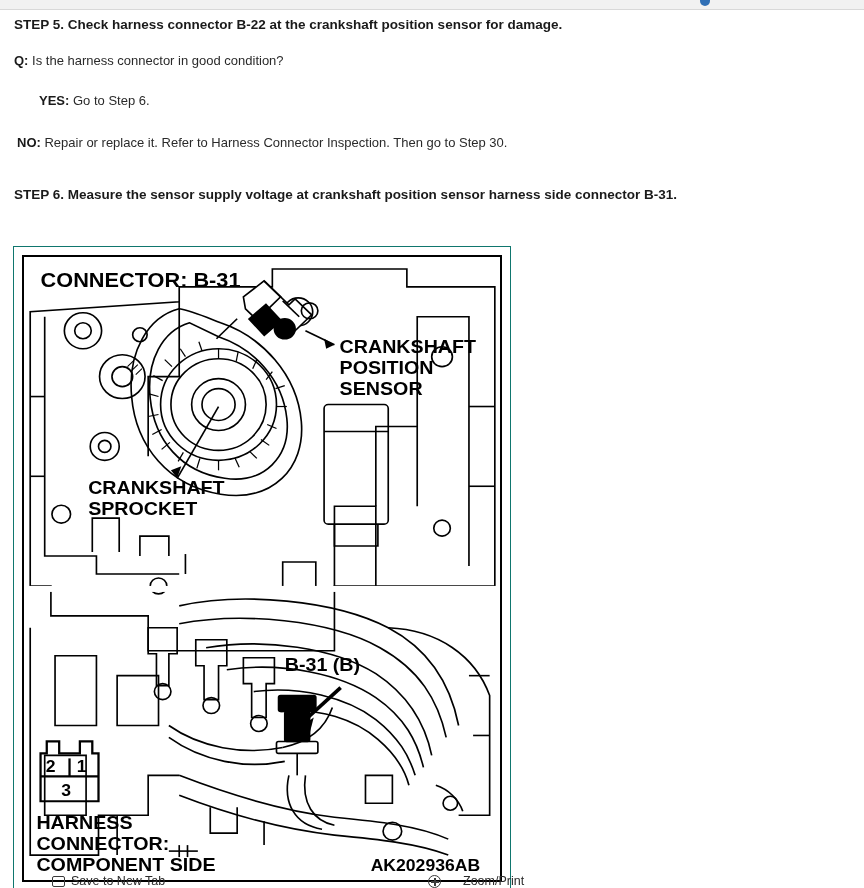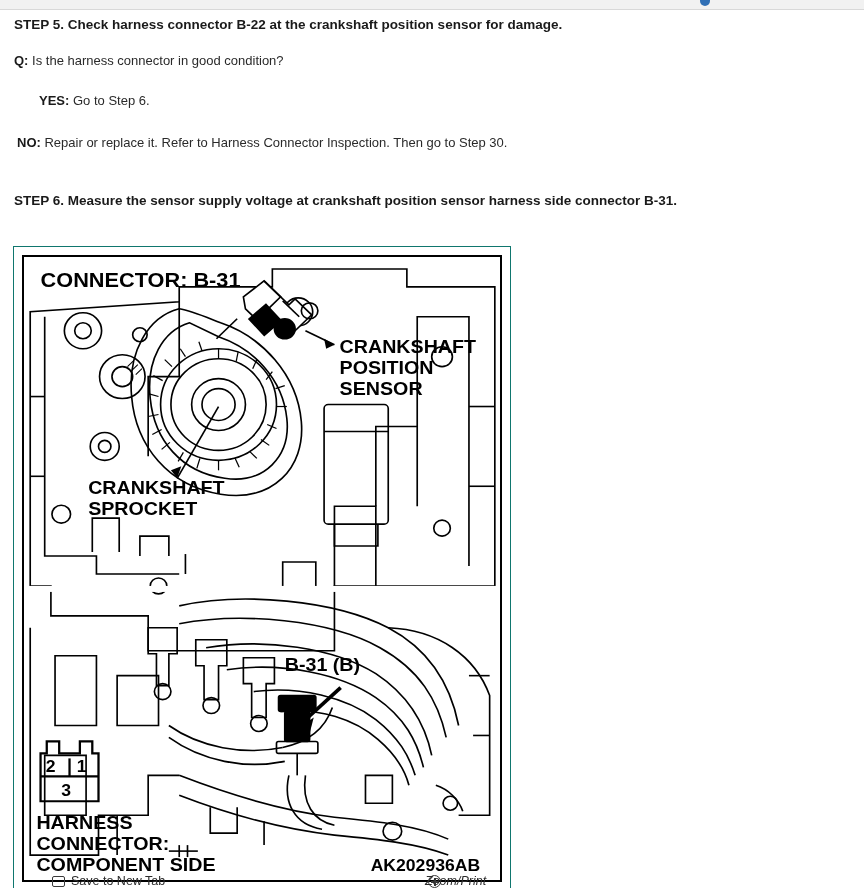--- a/index.html
+++ b/index.html
@@ -37,21 +37,21 @@
     width: 864px;
   }
   .step-line {
     font-size: 13.5px;
     font-weight: bold;
     color: #1a1a1a;
     padding: 0 14px;
     line-height: 18px;
   }
   .step-5 { position: absolute; top: 6px; left: 0; }
-  .step-6 { position: absolute; top: 182px; left: 0; }
+  .step-6 { position: absolute; top: 176px; left: 0; }
 
   .qa-line {
     position: absolute;
     left: 14px;
     font-size: 13px;
     color: #2a2a2a;
     line-height: 18px;
   }
   .qa-line .lbl { font-weight: bold; color: #1a1a1a; }
   .q-line  { top: 42px; }
@@ -121,21 +121,21 @@
     background: #3a3a3a;
   }
   .bb-icon-zoom:before {
     content: "";
     position: absolute;
     left: 2px; top: 5px;
     width: 8px; height: 1.5px;
     background: #3a3a3a;
   }
   .bb-save-label { left: 47px; }
-  .bb-zoom-label { left: 401px; font-style: italic; }
+  .bb-zoom-label { left: 439px; }
 </style>
 </head>
 <body>
 
 <div class="page">
 
   <div class="top-strip">
     <div class="top-strip-dot"></div>
   </div>
 

